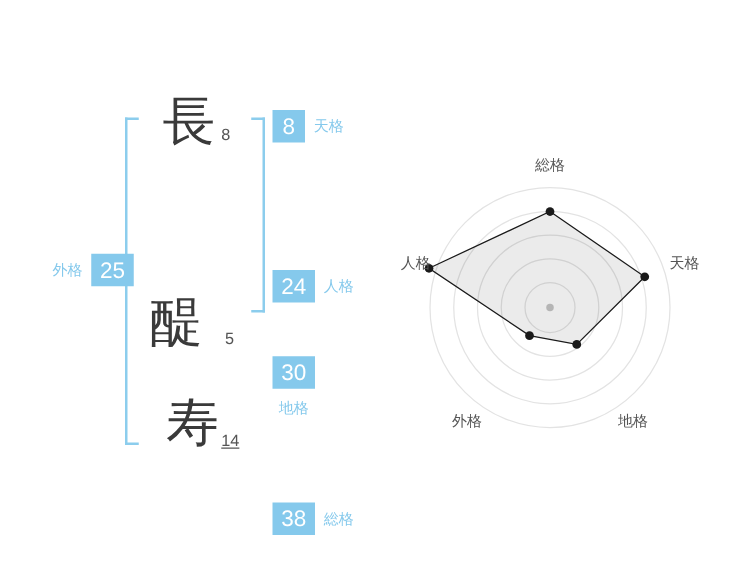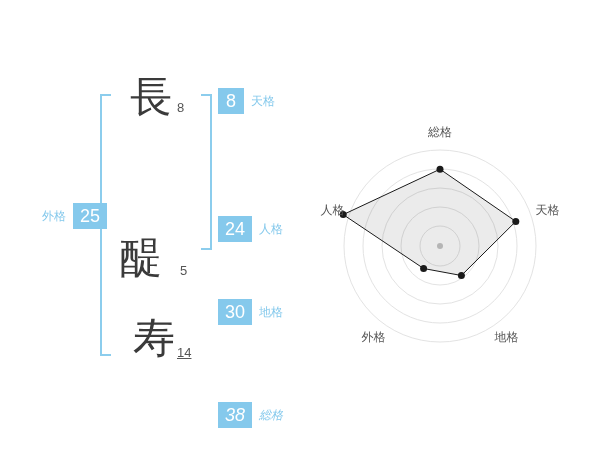--- a/index.html
+++ b/index.html
@@ -22,22 +22,22 @@
     border-left-width:2px;border-top-width:2px;border-bottom-width:2px;}
   .bracket.inner{left:201px;top:94px;width:9px;height:152px;
     border-right-width:2px;border-top-width:2px;border-bottom-width:2px;}
   
   .badge-row{position:absolute;display:flex;align-items:center;gap:7px;}
   .badge{display:inline-block;background:#85c9ec;color:#ffffff;
     font-size:18px;line-height:1;padding:4px 7px;min-width:12px;text-align:center;}
   .blabel{font-size:12px;color:#85c9ec;}
   .row-tenkaku{left:218px;top:88px;}
   .row-jinkaku{left:218px;top:172px;margin-top:44px;}
-  .row-chikaku{left:218px;top:299px;}
-  .row-soukaku{left:218px;top:402px;font-style:italic;}
+  .row-chikaku{left:218px;top:285px;flex-direction:column;}
+  .row-soukaku{left:218px;top:402px;}
   .row-gaikaku{left:42px;top:203px;}
   
   .radar{position:absolute;left:290px;top:96px;}
 </style>
 </head>
 <body>
 
 <div class="stage">
 
   <div class="kanji c1">長</div>

